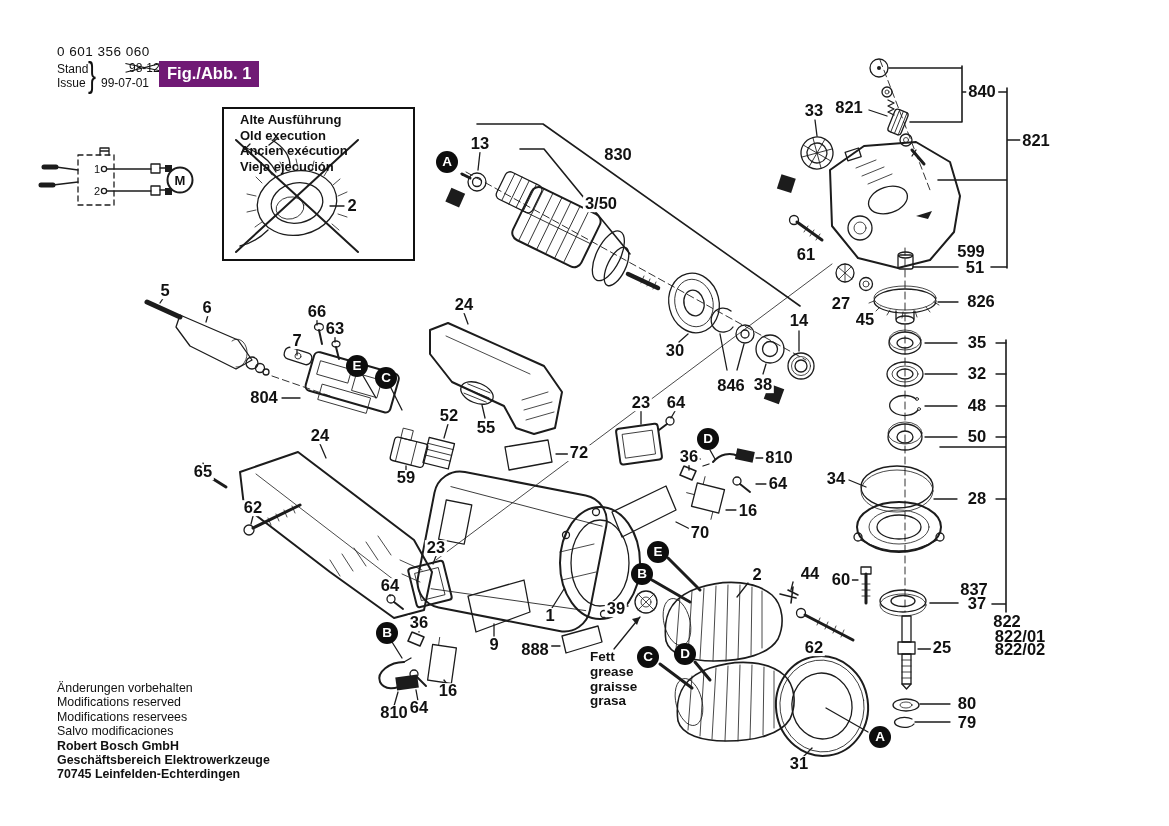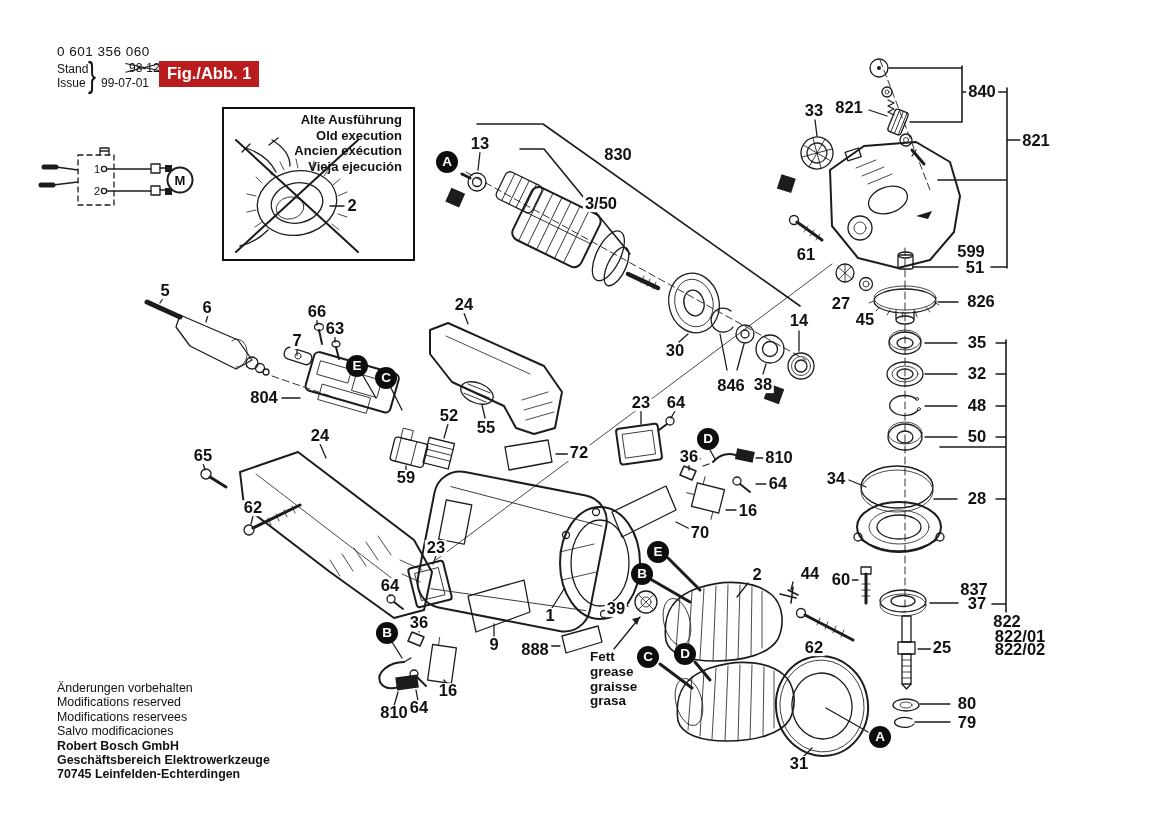--- a/index.html
+++ b/index.html
@@ -29,24 +29,24 @@
   .hdr-stand{position:absolute;left:57px;top:62px;font-size:12px;line-height:14px;}
   .hdr-issue{position:absolute;left:57px;top:76px;font-size:12px;line-height:14px;}
   .hdr-brace{position:absolute;left:88px;top:55px;font-size:24px;transform:scaleY(1.45);transform-origin:top;}
   .hdr-standval{position:absolute;left:104px;top:61px;font-size:12px;}
   .hdr-issueval{position:absolute;left:101px;top:76px;font-size:12px;}
   .struck{display:inline-block;position:relative;margin-left:25px;}
   .struck::before,.struck::after{content:"";position:absolute;left:-4px;right:-4px;top:46%;
     border-top:1.6px solid #111;}
   .struck::before{transform:rotate(-14deg);}
   .struck::after{transform:rotate(12deg);}
-  .fig-label{position:absolute;left:159px;top:61px;background:#b91c1c;color:#fff;
+  .fig-label{position:absolute;left:159px;top:61px;background:#701a75;color:#fff;
     font-weight:bold;font-size:16.5px;padding:3px 8px 4px 8px;}
   .old-box{position:absolute;left:222px;top:107px;width:189px;height:150px;border:2px solid #111;}
-  .old-box-text{position:absolute;left:240px;top:112px;width:162px;text-align:right;
+  .old-box-text{position:absolute;left:240px;top:112px;width:162px;text-align:left;
     font-weight:bold;font-size:13px;line-height:15.5px;}
   .grease-note{position:absolute;left:590px;top:650px;font-weight:bold;font-size:13.5px;line-height:14.8px;}
   .footer{position:absolute;left:57px;top:681px;font-size:12.4px;line-height:14.4px;}
   .footer .b{font-weight:bold;}
   #label-layer{position:absolute;left:0;top:0;width:1169px;height:826px;}
 </style>
 </head>
 <body>
 
 <div id="page">
@@ -428,21 +428,21 @@
       <div class="part-label" style="left: 165px; top: 291px;">5</div>
       <div class="part-label" style="left: 207px; top: 308px;">6</div>
       <div class="part-label" style="left: 317px; top: 312px;">66</div>
       <div class="part-label" style="left: 335px; top: 329px;">63</div>
       <div class="part-label" style="left: 297px; top: 341px;">7</div>
       <div class="part-label" style="left: 464px; top: 305px;">24</div>
       <div class="part-label" style="left: 264px; top: 398px;">804</div>
       <div class="part-label" style="left: 449px; top: 416px;">52</div>
       <div class="part-label" style="left: 486px; top: 428px;">55</div>
       <div class="part-label" style="left: 406px; top: 478px;">59</div>
-      <div class="part-label" style="left: 203px; top: 456px;">65</div>
+      <div class="part-label" style="left: 203px; top: 472px;">65</div>
       <div class="part-label" style="left: 320px; top: 436px;">24</div>
       <div class="part-label" style="left: 253px; top: 508px;">62</div>
       <div class="part-label" style="left: 579px; top: 453px;">72</div>
       <div class="part-label" style="left: 700px; top: 533px;">70</div>
       <div class="part-label" style="left: 641px; top: 403px;">23</div>
       <div class="part-label" style="left: 676px; top: 403px;">64</div>
       <div class="part-label" style="left: 689px; top: 457px;">36</div>
       <div class="part-label" style="left: 779px; top: 458px;">810</div>
       <div class="part-label" style="left: 778px; top: 484px;">64</div>
       <div class="part-label" style="left: 748px; top: 511px;">16</div>

